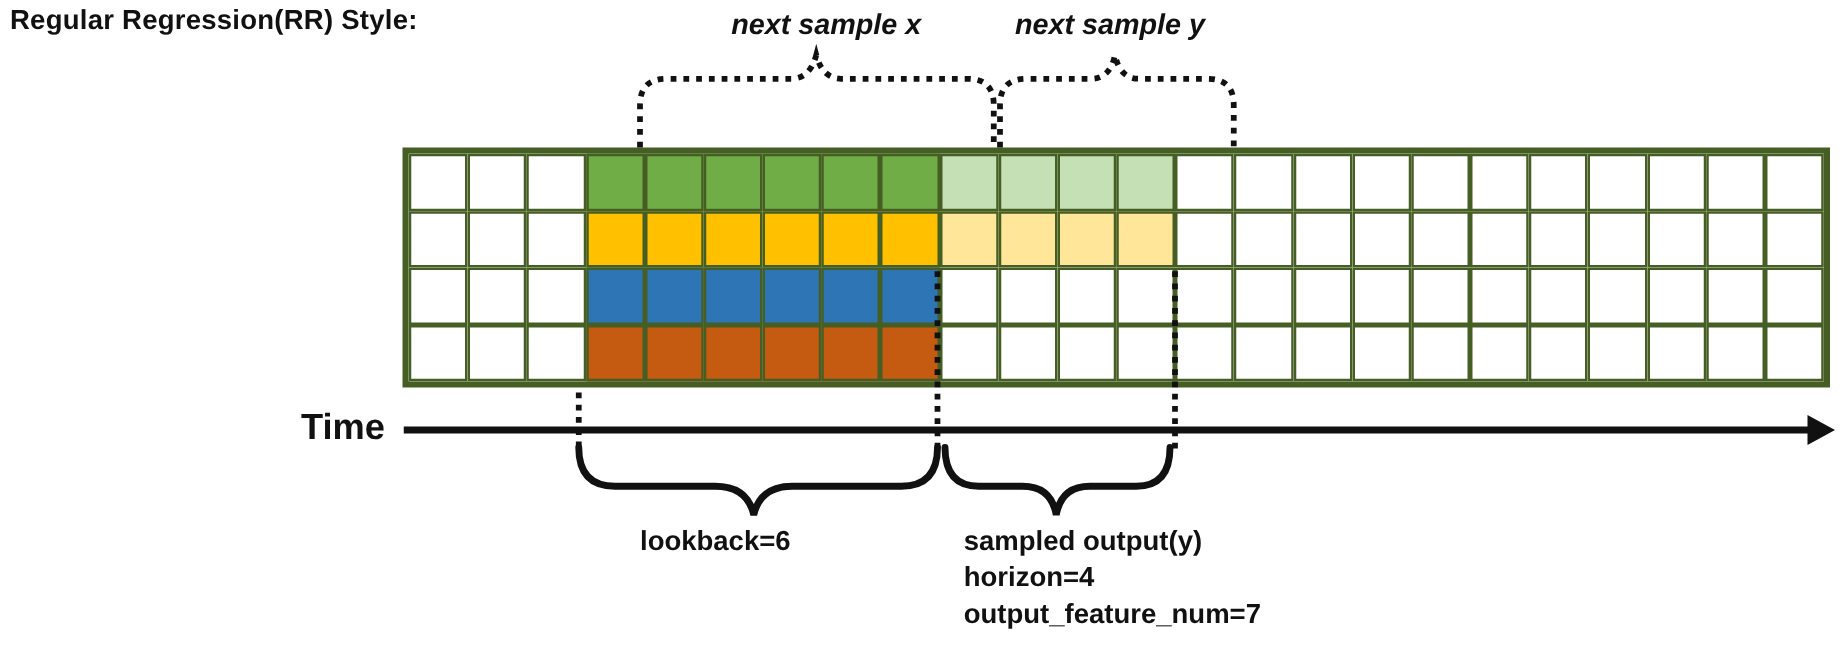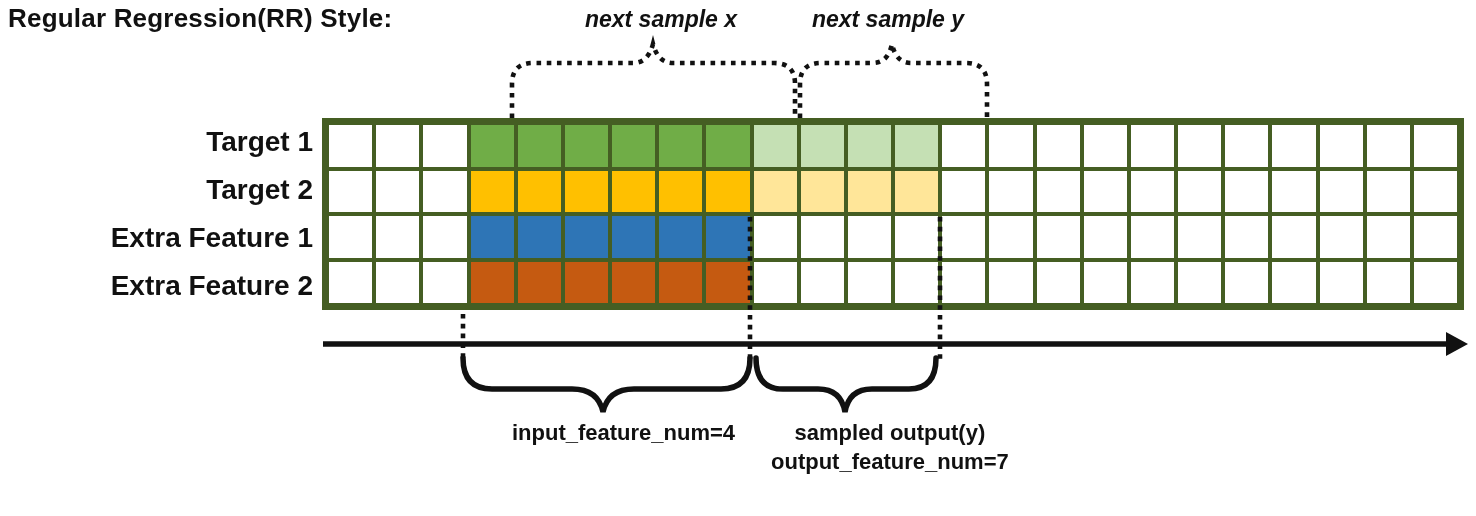--- a/index.html
+++ b/index.html
@@ -2,53 +2,47 @@
 <html><head>
 <meta charset="utf-8">
 <style>
   html,body{margin:0;padding:0;background:#ffffff;}
   #canvas{
     position:relative;width:1476px;height:516px;overflow:hidden;
     font-family:"Liberation Sans", sans-serif;color:#111;background:#fff;
   }
   :root{--grid-border:#455e23;--ink:#111111;}
   .abs{position:absolute;}
-  #title{left:8px;top:3px;font-size:26px;font-weight:700;letter-spacing:.2px;}
+  #title{left:8px;top:3px;font-size:22px;font-weight:700;letter-spacing:.2px;}
   .brace-label{top:6px;transform:translateX(-50%);font-size:23px;font-style:italic;font-weight:700;white-space:nowrap;}
   #row-labels{left:0;top:118px;width:313px;height:192px;display:flex;flex-direction:column;}
   #row-labels .row-label{height:48px;display:flex;align-items:center;justify-content:flex-end;
     font-size:28px;font-weight:700;white-space:nowrap;}
   #time-grid{
     left:322px;top:118px;width:1142px;height:192px;box-sizing:border-box;
     border:5px solid var(--grid-border);
     display:grid;grid-template-columns:repeat(24,1fr);grid-auto-rows:1fr;
   }
   #time-grid .cell{box-sizing:border-box;border:2.5px solid var(--grid-border);background:#fff;}
   #overlay{left:0;top:0;pointer-events:none;}
   #time-label{left:0;top:326px;width:308px;text-align:right;font-size:29px;font-weight:700;}
   .note-block{top:418px;font-size:22px;font-weight:700;line-height:29px;white-space:nowrap;}
   #input-note{left:512px;}
-  #output-note{left:771px;text-align:center;}
+  #output-note{left:771px;}
 </style>
 </head>
 <body>
 
 <div id="canvas">
 
   <div id="title" class="abs">Regular Regression(RR) Style:</div>
 
   <div class="abs brace-label" style="left:888px;">next sample y</div>
   <div class="abs brace-label" style="left:661px;">next sample x</div>
 
-  <div id="row-labels" class="abs">
-    <div class="row-label">Target 1</div>
-    <div class="row-label">Target 2</div>
-    <div class="row-label">Extra Feature 1</div>
-    <div class="row-label">Extra Feature 2</div>
-  </div>
 
   <div id="time-grid" class="abs">
       <div class="cell" style="background: rgb(255, 255, 255);"></div>
       <div class="cell" style="background: rgb(255, 255, 255);"></div>
       <div class="cell" style="background: rgb(255, 255, 255);"></div>
       <div class="cell" style="background: rgb(112, 173, 71);"></div>
       <div class="cell" style="background: rgb(112, 173, 71);"></div>
       <div class="cell" style="background: rgb(112, 173, 71);"></div>
       <div class="cell" style="background: rgb(112, 173, 71);"></div>
       <div class="cell" style="background: rgb(112, 173, 71);"></div>
@@ -169,23 +163,25 @@
 
     <g>
       <path d="M 463 358 Q 463 389 492 389 L 572 389 Q 598 389 603 412 Q 608 389 634 389 L 721 389 Q 750 389 750 358" fill="none" stroke="#111" stroke-width="5.5" stroke-linecap="round"></path>
     </g>
 
     <g>
       <path d="M 756 358 Q 756 389 783 389 L 818 389 Q 841 389 845 412 Q 849 389 872 389 L 909 389 Q 936 389 936 358" fill="none" stroke="#111" stroke-width="5.5" stroke-linecap="round"></path>
     </g>
   </svg>
 
+  <div id="time-label" class="abs">Time</div>
 
   <div id="input-note" class="abs note-block">
-    <div>input_feature_num=4</div>
+    <div>lookback=6</div>
   </div>
 
   <div id="output-note" class="abs note-block">
     <div>sampled output(y)</div>
+    <div>horizon=4</div>
     <div>output_feature_num=7</div>
   </div>
 
 </div>
 
 </body></html>

